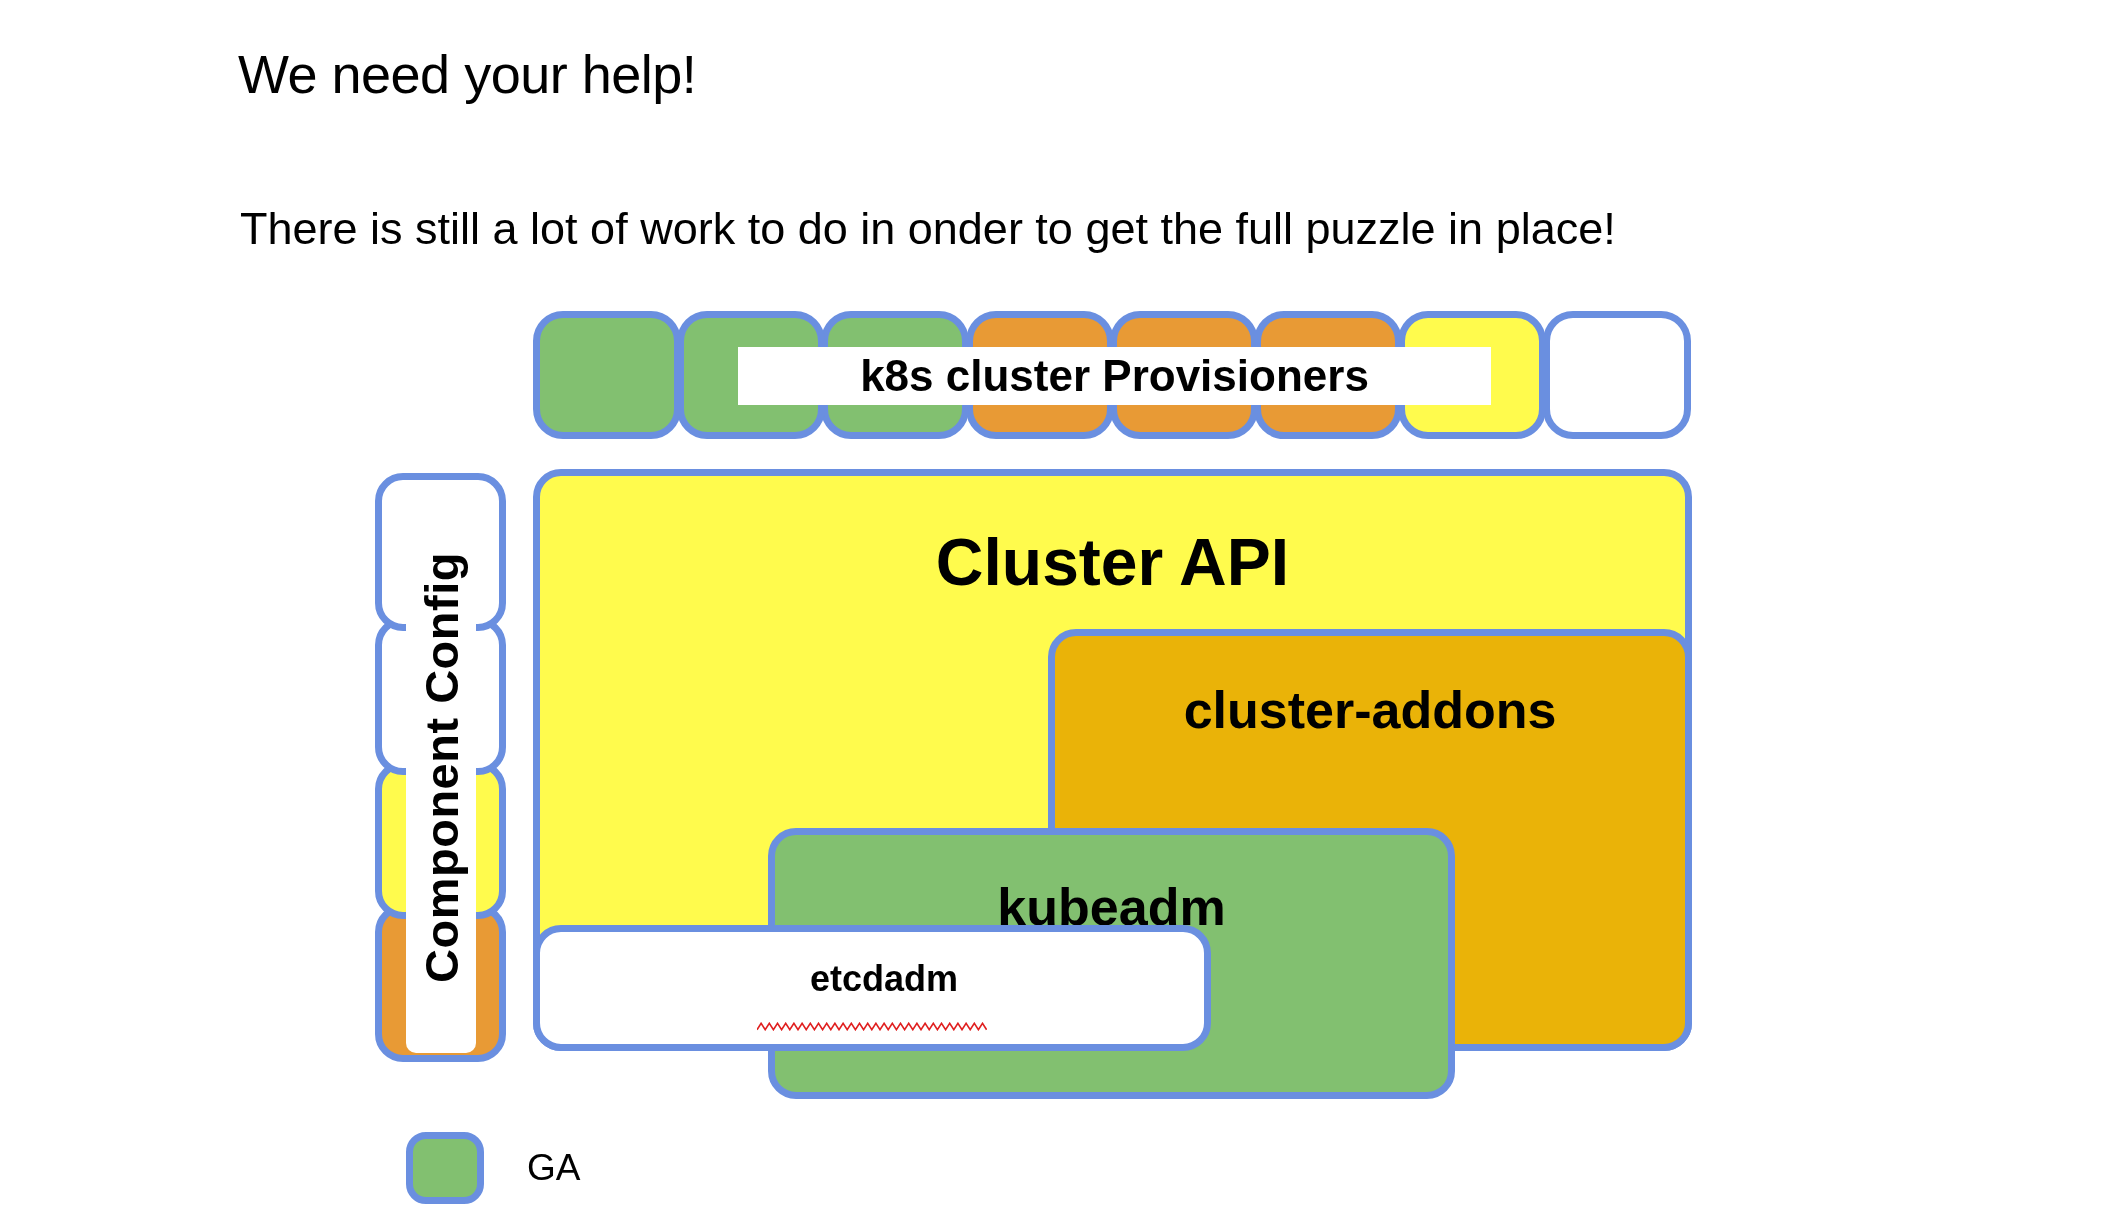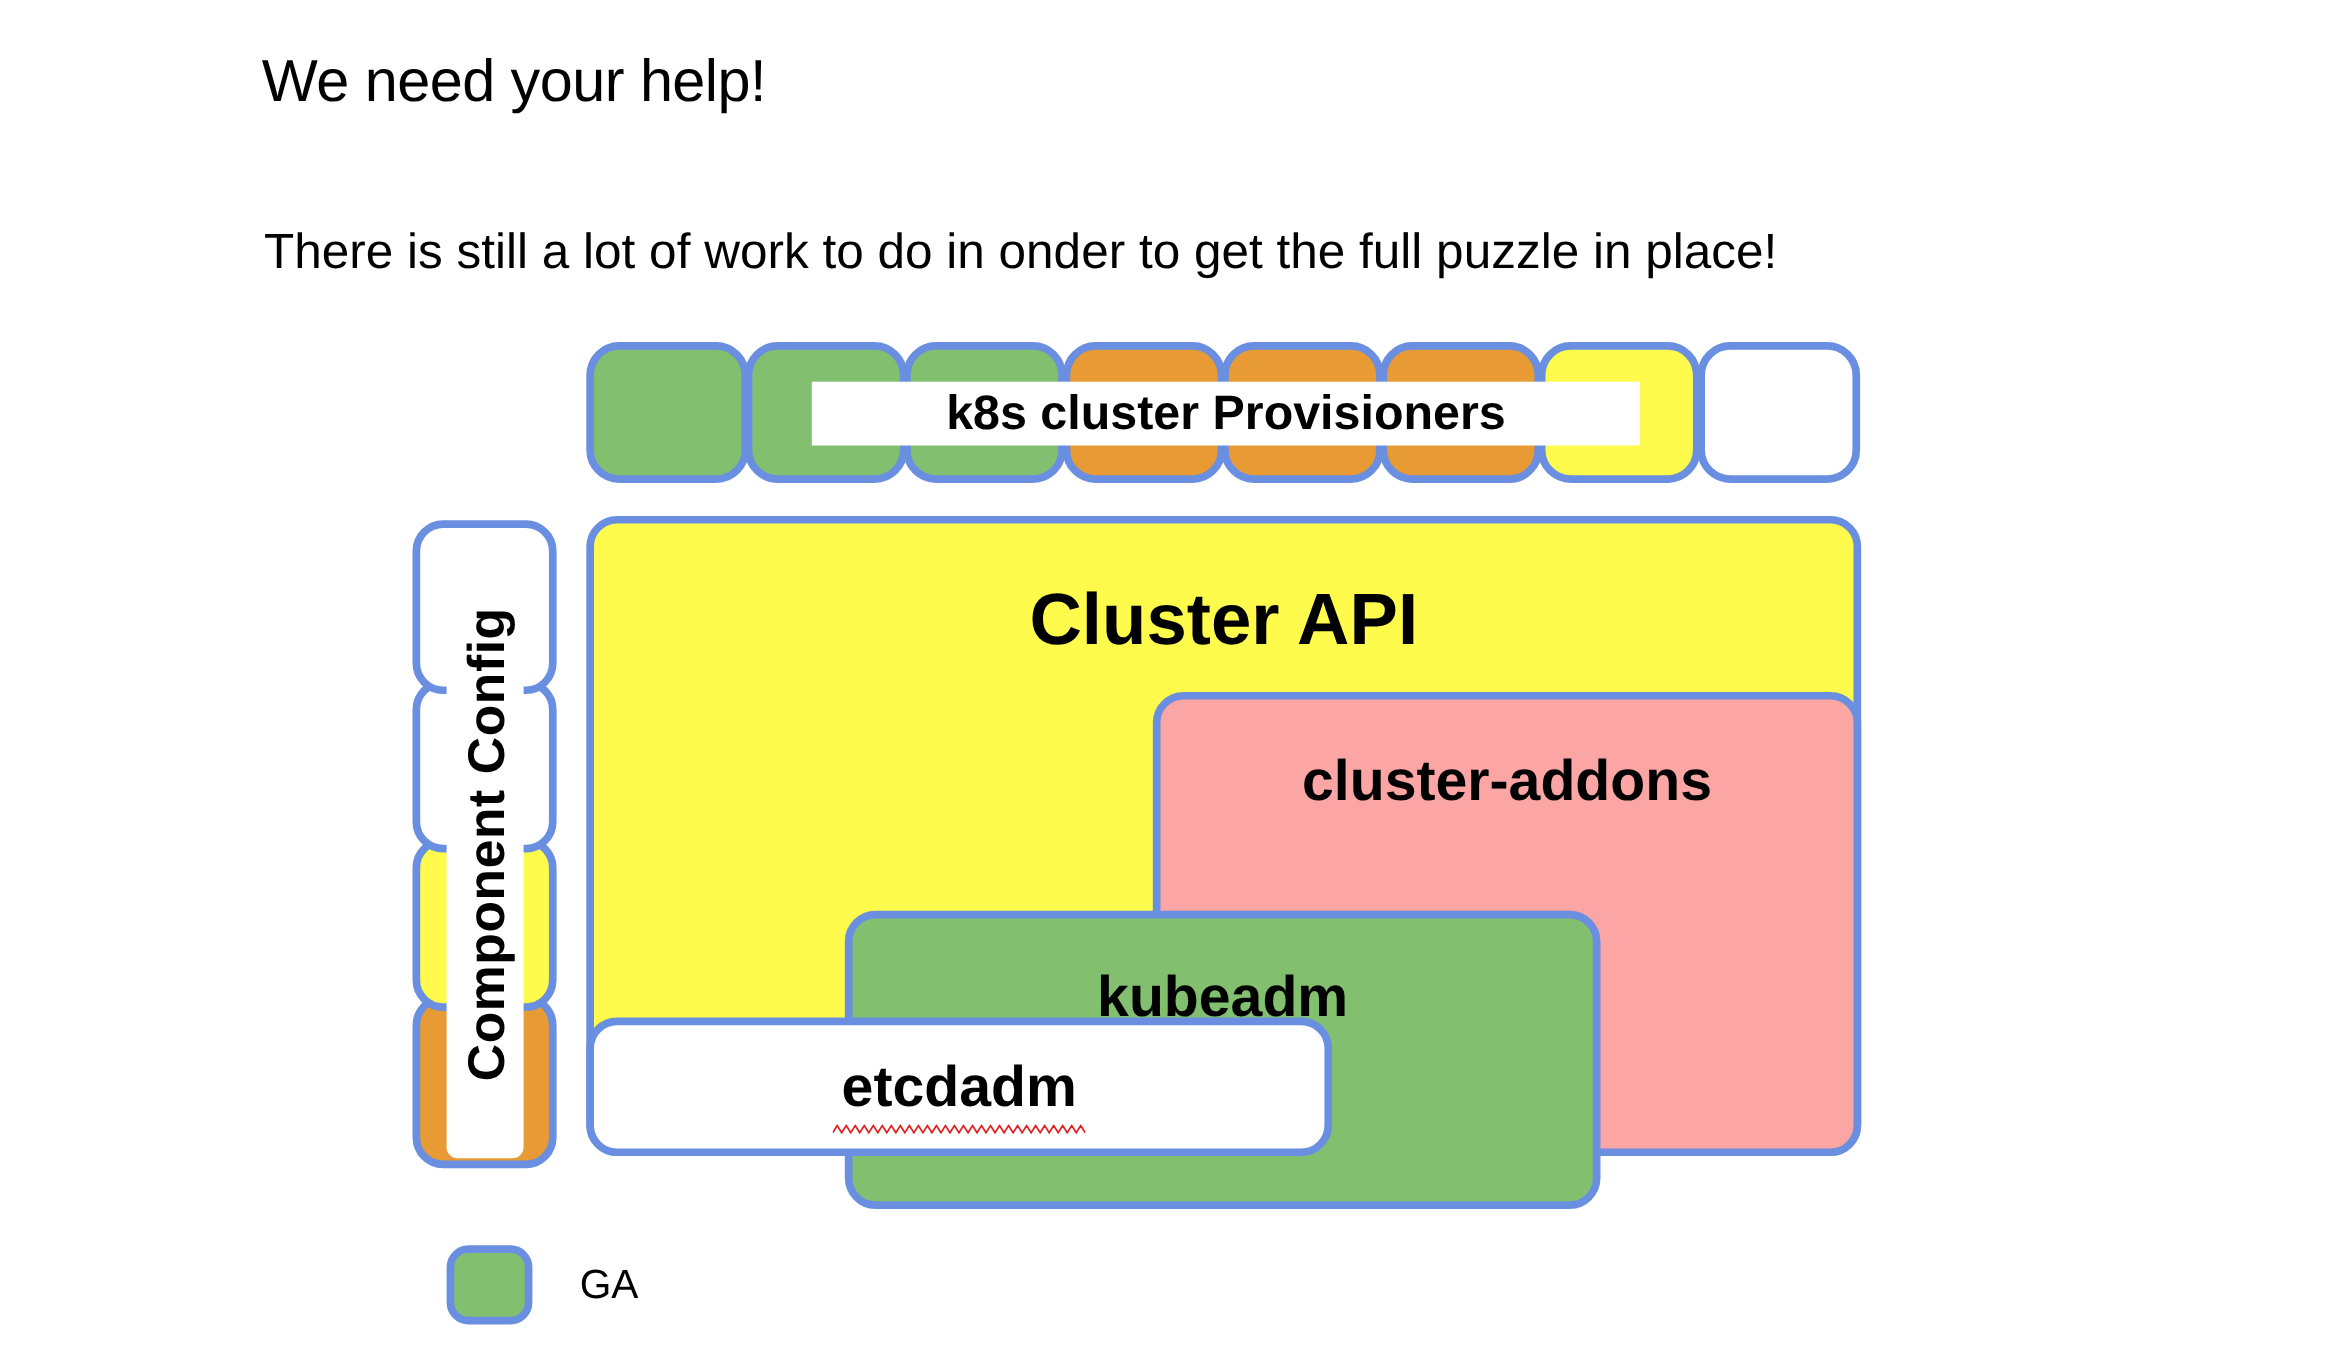--- a/index.html
+++ b/index.html
@@ -153,21 +153,21 @@
     z-index: 12;
     margin-top: 48px;
   }
   #box-kubeadm .nest-label { top: 42px; font-size: 52px; }
 
   #box-etcdadm {
     left: 533px;  top: 925px;
     width: 678px;  height: 126px;
     z-index: 13;
   }
-  #box-etcdadm .nest-label { top: 26px; font-size: 52px; }
+  #box-etcdadm .nest-label { top: 26px; font-size: 36px; padding-left: 12px; }
 
   
   .squiggle {
     position: absolute;
     left: 50%;
     transform: translateX(-50%);
     top: 90px;
     width: 230px;
     height: 9px;
     z-index: 14;
@@ -233,21 +233,21 @@
     <span>Component Config</span>
   </div>
 </div>
 
 <div id="nest">
 
   <div class="nest-box" id="box-cluster-api" style="--edge: #6A8FE0; background: rgb(255, 251, 77);">
     <div class="nest-label">Cluster API</div>
   </div>
 
-  <div class="nest-box" id="box-cluster-addons" style="--edge: #6A8FE0; background: #fca5a5; text-decoration: underline;">
+  <div class="nest-box" id="box-cluster-addons" style="--edge: #6A8FE0; background: #eab308; text-decoration: underline;">
     <div class="nest-label">cluster-addons</div>
   </div>
 
   <div class="nest-box" id="box-kubeadm" style="--edge: #6A8FE0; background: rgb(130, 192, 112);">
     <div class="nest-label">kubeadm</div>
   </div>
 
   <div class="nest-box" id="box-etcdadm" style="--edge: #6A8FE0; background: rgb(255, 255, 255);">
     <div class="nest-label">etcdadm</div>
     <svg class="squiggle" id="etcdadm-squiggle" viewBox="0 0 230 9" preserveAspectRatio="none" aria-hidden="true">

